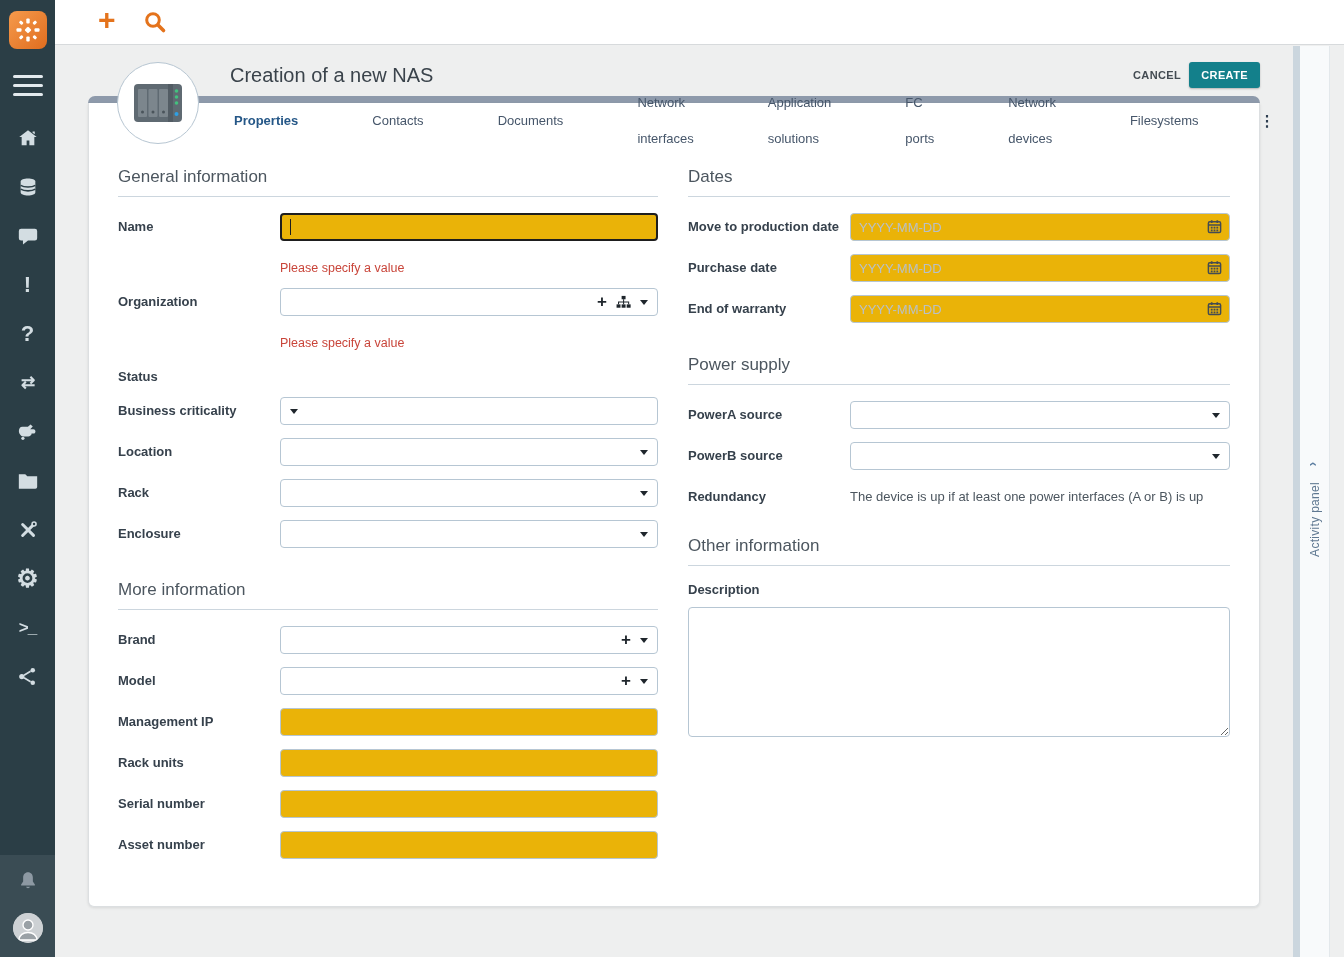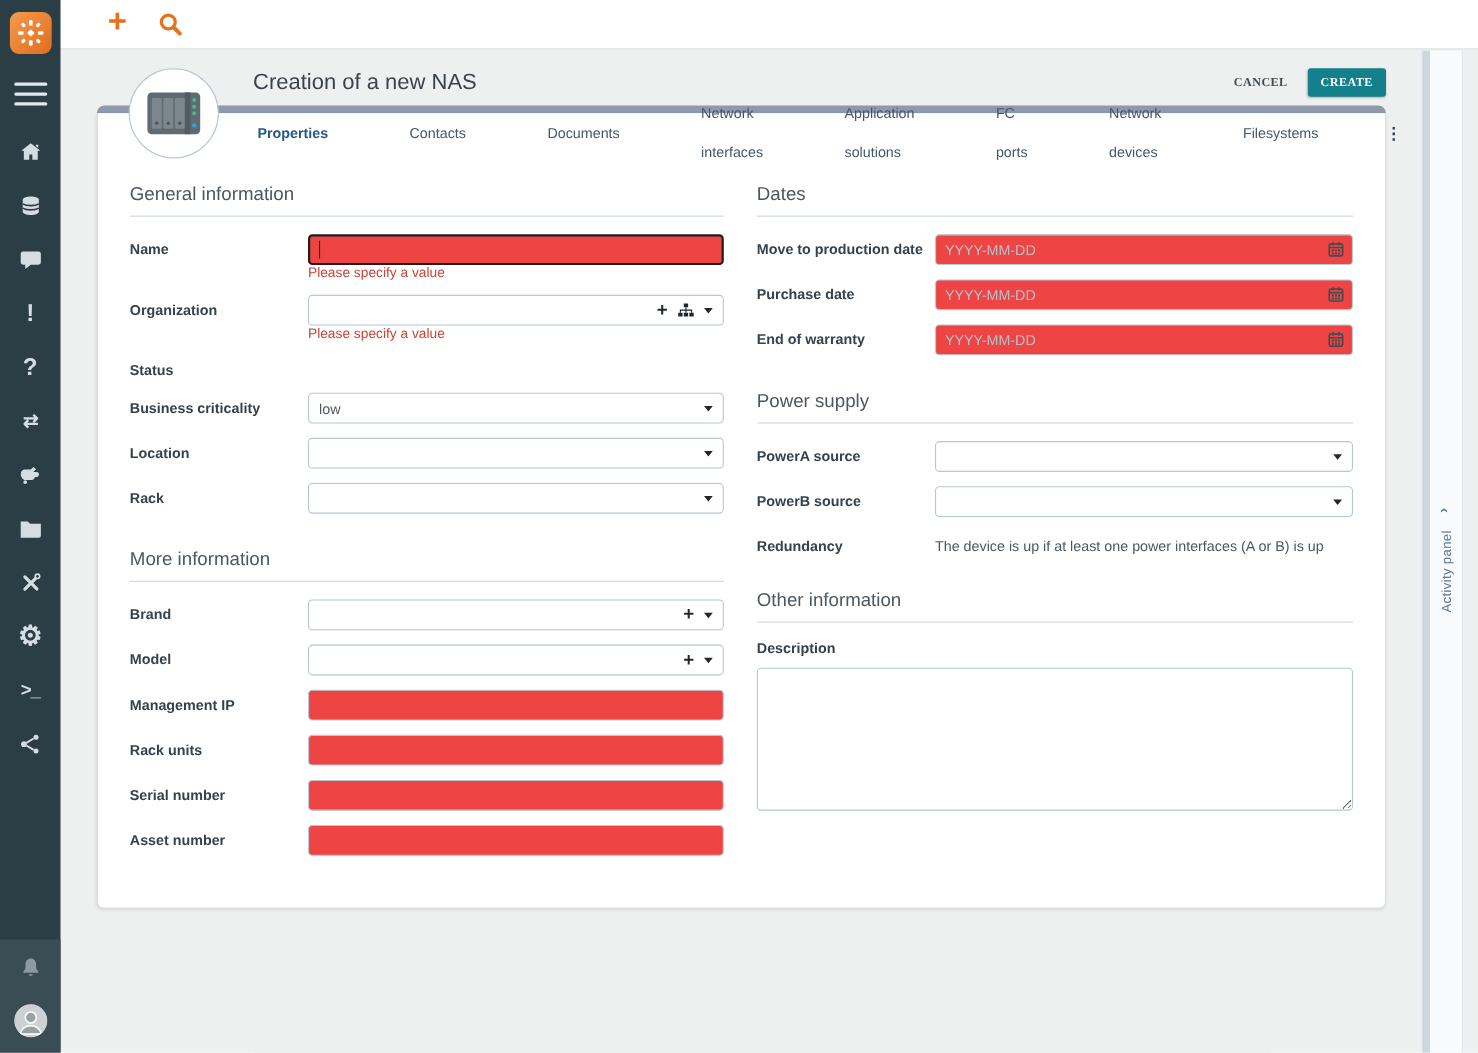--- a/index.html
+++ b/index.html
@@ -65,21 +65,21 @@
     margin-top:10px; writing-mode:vertical-rl; transform:rotate(180deg);
     font-size:12px; color:#5f7891; letter-spacing:.3px;
   }
 
   
   .page-head {
     position:absolute; left:88px; top:55px; width:1172px; height:40px;
     display:flex; align-items:center; z-index:6;
   }
   .page-title { margin-left:142px; font-size:20px; color:#3a434b; }
-  .actions { margin-left:auto; display:flex; gap:14px;font-family:Liberation Serif, serif; }
+  .actions { margin-left:auto; display:flex; gap:4px; }
   .btn-cancel {
     background:none; border:none; font-family:inherit; cursor:pointer;
     font-size:11px; font-weight:bold; letter-spacing:.4px; color:#434b52; padding:6px 4px;
   }
   .btn-create {
     border:none; font-family:inherit; cursor:pointer;
     background:#13808b; color:#ffffff; font-size:11px; font-weight:bold; letter-spacing:.4px;
     padding:7px 12px; border-radius:3px; box-shadow:0 1px 2px rgba(0,0,0,.25);
   }
 
@@ -115,21 +115,21 @@
   }
   h2.sect.gap { margin-top:32px; }
   .rows { margin-top:16px; }
 
   .frow { display:flex; margin-bottom:13px; }
   .flabel { width:162px; flex:none; padding-top:6px; font-size:13px; font-weight:bold; color:#36414c; }
   .fctl { flex:1; min-width:0; }
 
   .txt {
     width:100%; height:28px; border:1px solid #b6c6d3; border-radius:4px;
-    font-family:inherit; font-size:13px; color:#333; padding:3px 8px; background:#ef4444; outline:none;
+    font-family:inherit; font-size:13px; color:#333; padding:3px 8px; background:#eab308; outline:none;
   }
   .txt::placeholder { color:#b9c0c7; }
   .focuswrap { position:relative; }
   .txt.focused { border:2px solid #1e1e1e; }
   .caretbar { position:absolute; left:10px; top:6px; width:1px; height:16px; background:#1e1e1e; }
 
   .selectbox {
     height:28px; border:1px solid #b6c6d3; border-radius:4px; background:#fff;
     display:flex; align-items:center; padding:0 9px; cursor:pointer;
   }
@@ -146,21 +146,21 @@
 
   .redun-text { padding-top:6px; font-size:13px; color:#4c565f; }
 
   .desc-label { font-size:13px; font-weight:bold; color:#36414c; margin-top:16px; }
   .desc-area {
     margin-top:10px; width:542px; height:130px; resize:both;
     border:1px solid #b6c6d3; border-radius:4px; font-family:inherit; font-size:13px; padding:6px 8px;
     color:#333; outline:none;
   }
 
-  .err { margin-top:0; font-size:12.5px; color:#c9453a; }
+  .err { margin-top:20px; font-size:12.5px; color:#c9453a; }
 </style>
 </head>
 <body>
 
 <aside class="sidebar">
   <div class="logo">
     <svg width="26" height="26" viewBox="0 0 26 26">
       <g fill="#ffffff">
         <rect x="10.5" y="10.5" width="5" height="5" rx="1" transform="rotate(45 13 13)"></rect>
         <rect x="11.3" y="1.5" width="3.4" height="5" rx="1"></rect>
@@ -369,21 +369,20 @@
             </div>
 
             <div class="frow">
               <label class="flabel">Status</label>
             </div>
 
             <div class="frow">
               <label class="flabel">Business criticality</label>
               <div class="fctl">
                 <div class="selectbox">
-                  <span class="selval">low</span>
                   <span class="caret"></span>
                 </div>
               </div>
             </div>
 
             <div class="frow">
               <label class="flabel">Location</label>
               <div class="fctl">
                 <div class="selectbox">
                   <span class="selval"></span>
@@ -395,20 +394,29 @@
             <div class="frow">
               <label class="flabel">Rack</label>
               <div class="fctl">
                 <div class="selectbox">
                   <span class="selval"></span>
                   <span class="caret"></span>
                 </div>
               </div>
             </div>
 
+            <div class="frow">
+              <label class="flabel">Enclosure</label>
+              <div class="fctl">
+                <div class="selectbox">
+                  <span class="selval"></span>
+                  <span class="caret"></span>
+                </div>
+              </div>
+            </div>
           </div>
 
           <h2 class="sect gap">More information</h2>
           <div class="rows">
 
             <div class="frow">
               <label class="flabel">Brand</label>
               <div class="fctl">
                 <div class="selectbox">
                   <span class="selval"></span>

